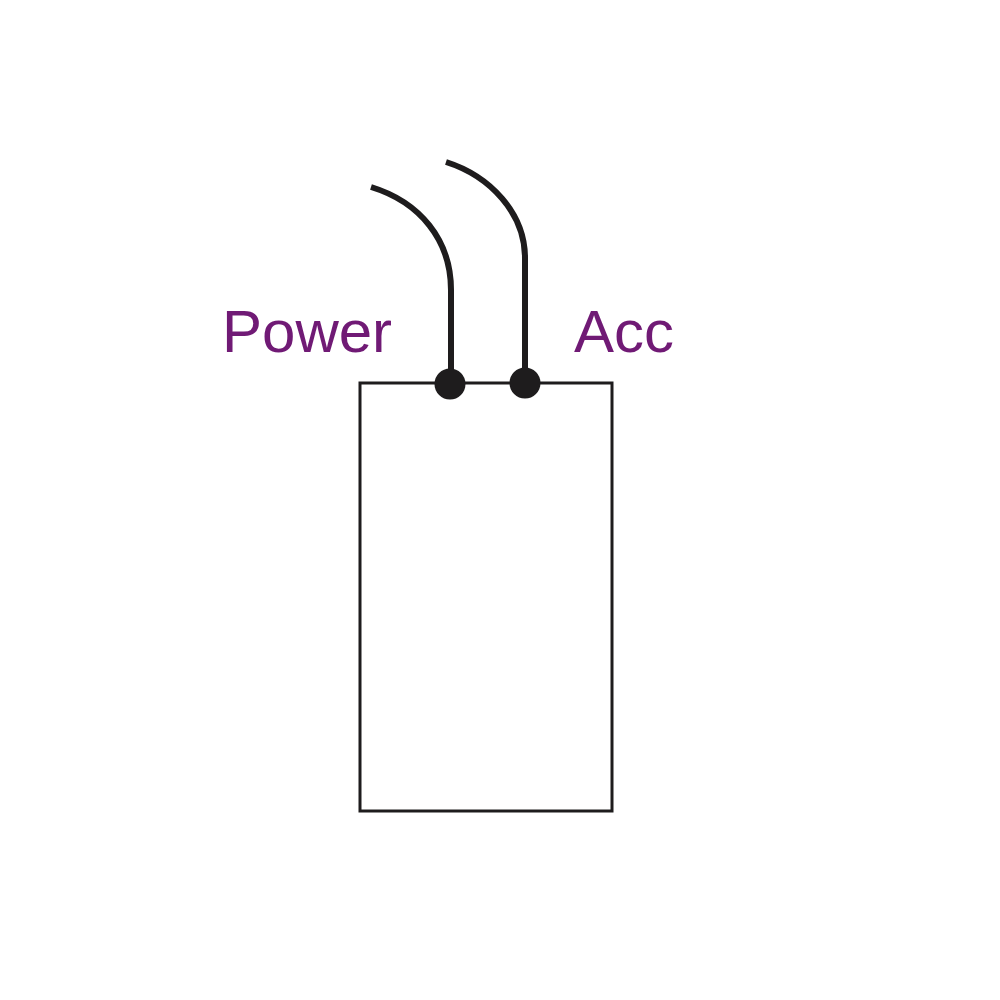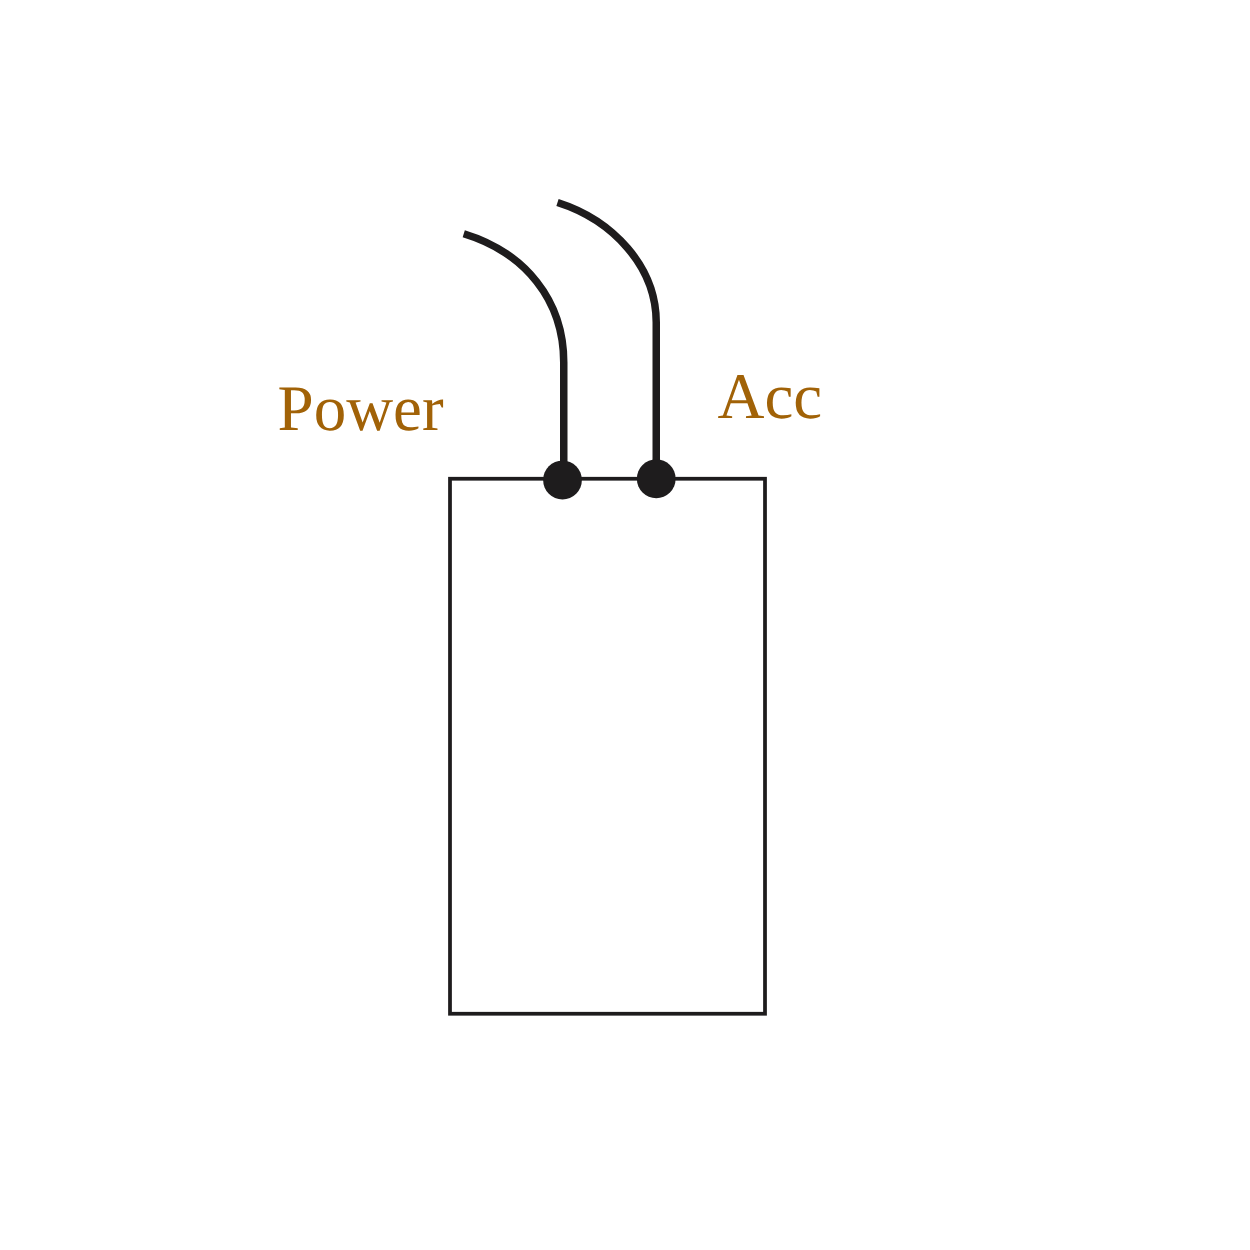--- a/index.html
+++ b/index.html
@@ -1,29 +1,29 @@
 <!DOCTYPE html>
 <html><head>
   <meta charset="utf-8">
   <style>
     html, body { margin: 0; padding: 0; background: #ffffff; }
     body { width: 1000px; height: 1000px; position: relative; overflow: hidden; }
     #diagram { position: absolute; left: 0; top: 0; width: 1000px; height: 1000px; }
     .label {
       position: absolute;
-      font-family: Liberation Serif, serif;
-      font-size: 52px;
+      font-family: Liberation Sans, sans-serif;
+      font-size: 60px;
       font-weight: normal;
-      color: #a16207;
+      color: #701a75;
       line-height: 1;
       letter-spacing: 0px;
       white-space: nowrap;
     }
     #label-power { left: 222px; top: 302px; }
-    #label-acc { left: 574px; top: 292px; }
+    #label-acc { left: 574px; top: 302px; }
   </style>
 </head>
 <body>
 
 <div id="canvas">
   <svg id="diagram" viewBox="0 0 1000 1000" xmlns="http://www.w3.org/2000/svg">
 
     <rect x="360" y="383" width="252" height="428" fill="none" stroke="#1e1c1d" stroke-width="3"></rect>
 
     <path d="M371,187 C420,202 451,240 451,290 L451,372" fill="none" stroke="#1e1c1d" stroke-width="6" stroke-linecap="butt"></path>

